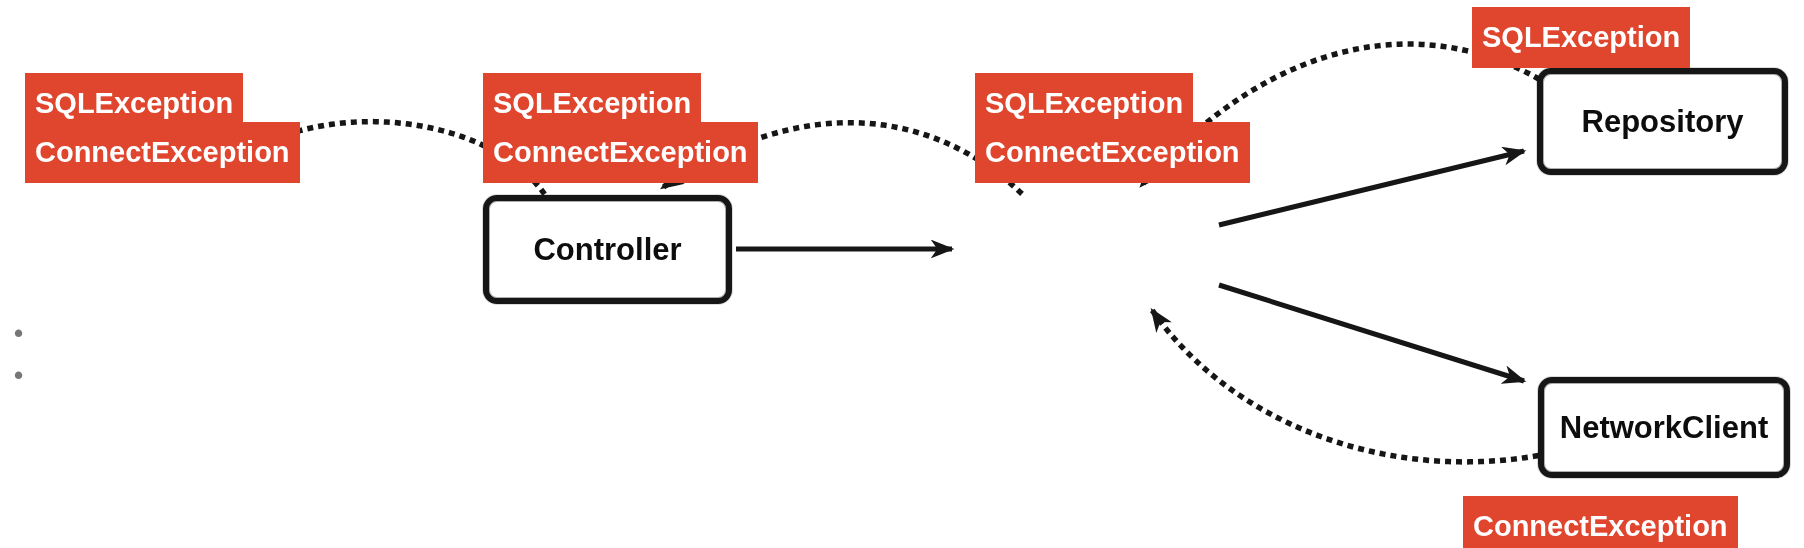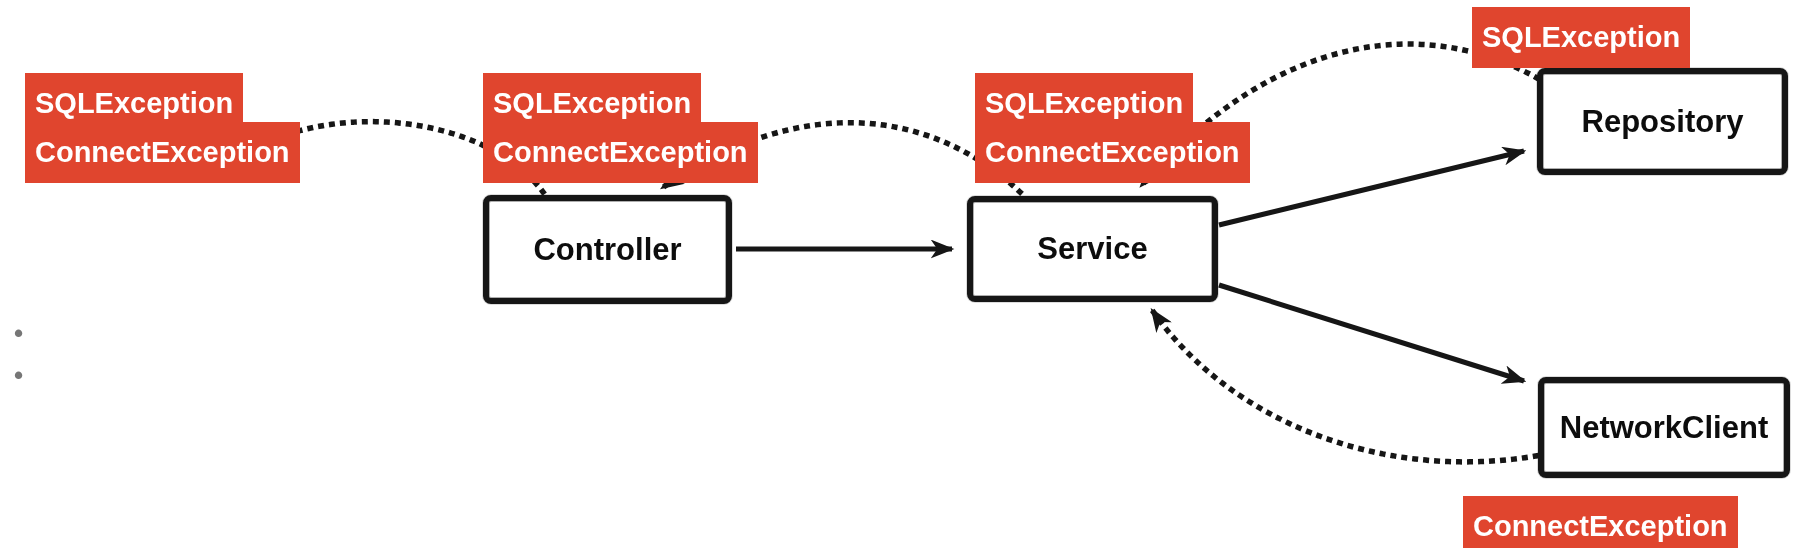--- a/index.html
+++ b/index.html
@@ -23,21 +23,21 @@
   .ex-label{
     position:absolute;
     background:var(--exception-bg);
     color:var(--exception-text);
     font-weight:bold;font-size:29px;line-height:45px;
     padding:8px 10px;white-space:nowrap;
     z-index:3;
   }
   .node{
     position:absolute;box-sizing:border-box;
-    background:#fff;border:6px solid var(--stroke);border-radius:8px;
+    background:#fff;border:6px solid var(--stroke);border-radius:14px;
     box-shadow:inset 0 0 0 1px rgba(22,22,22,.35), 0 0 0 1px rgba(22,22,22,.15);
     display:flex;align-items:center;justify-content:center;
     font-weight:bold;font-size:31px;color:#0d0d0d;
     z-index:2;white-space:nowrap;
   }
   #node-handler{left:25px;top:195px;width:250px;height:108px;}
   #node-controller{left:483px;top:195px;width:249px;height:109px;}
   #node-service{left:967px;top:196px;width:251px;height:106px;}
   #node-repository{left:1537px;top:68px;width:251px;height:107px;}
   #node-network-client{left:1538px;top:377px;width:252px;height:101px;text-align:center;}
@@ -88,23 +88,20 @@
 
   <div class="ex-label" id="label-service-sql">SQLException</div>
   <div class="ex-label" id="label-service-connect">ConnectException</div>
 
   <div class="ex-label" id="label-repository-sql">SQLException</div>
   <div class="ex-label" id="label-network-connect">ConnectException</div>
 
   <div class="node" id="node-controller">
     <span>Controller</span>
   </div>
-  <div class="node" id="node-service">
-    <span>Service</span>
-  </div>
   <div class="node" id="node-repository">
     <span>Repository</span>
   </div>
   <div class="node" id="node-network-client">
     <span>NetworkClient</span>
   </div>
 
   <div id="notes">
     <div class="note-item">
       <span class="note-bullet">•</span>

